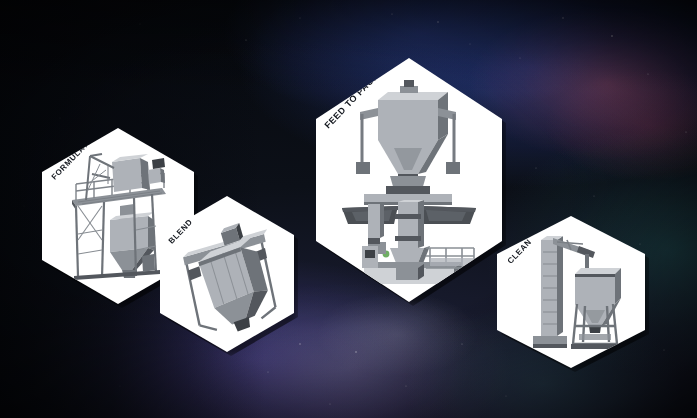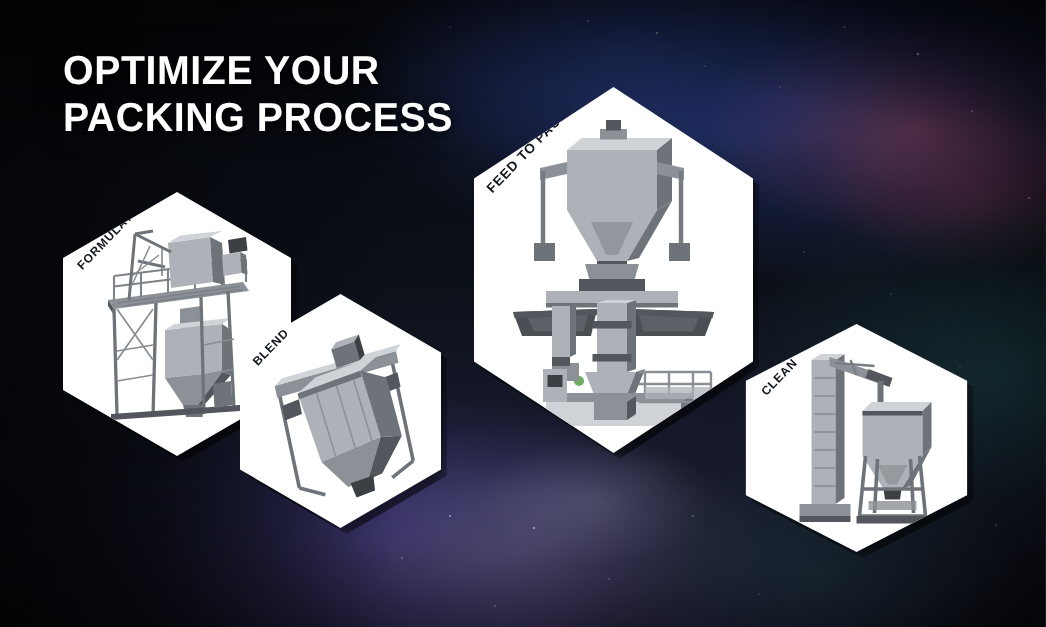--- a/index.html
+++ b/index.html
@@ -169,24 +169,20 @@
       <circle cx="120" cy="386" r="0.5" opacity=".30"></circle>
       <circle cx="186" cy="300" r="0.5" opacity=".34"></circle>
       <circle cx="536" cy="168" r="0.5" opacity=".36"></circle>
       <circle cx="594" cy="196" r="0.5" opacity=".34"></circle>
     </g>
   </svg>
 
   <div class="bg-layer" id="bg-darkleft"></div>
   <div class="bg-layer" id="bg-vignette"></div>
 
-  <div id="headline">
-    <span class="headline-line"><span class="em">OPTIMIZE</span><span> YOUR</span></span>
-    <span class="headline-line">PACKING PROCESS</span>
-  </div>
 
   <div class="hex-shadow" style="left:46px;top:132px;width:152px;height:176px;z-index:3;"></div>
   <div class="hex" id="hex-formulate">
     <div class="hex-inner">
       <svg class="eq" style="left:14px;top:16px;" width="124" height="144" viewBox="0 0 124 144">
         <g>
 
           <path class="m3" d="M16 56 L106 44 L110 50 L20 62 Z"></path>
           <path class="m5" d="M16 56 L20 62 L20 66 L16 60 Z"></path>
 

